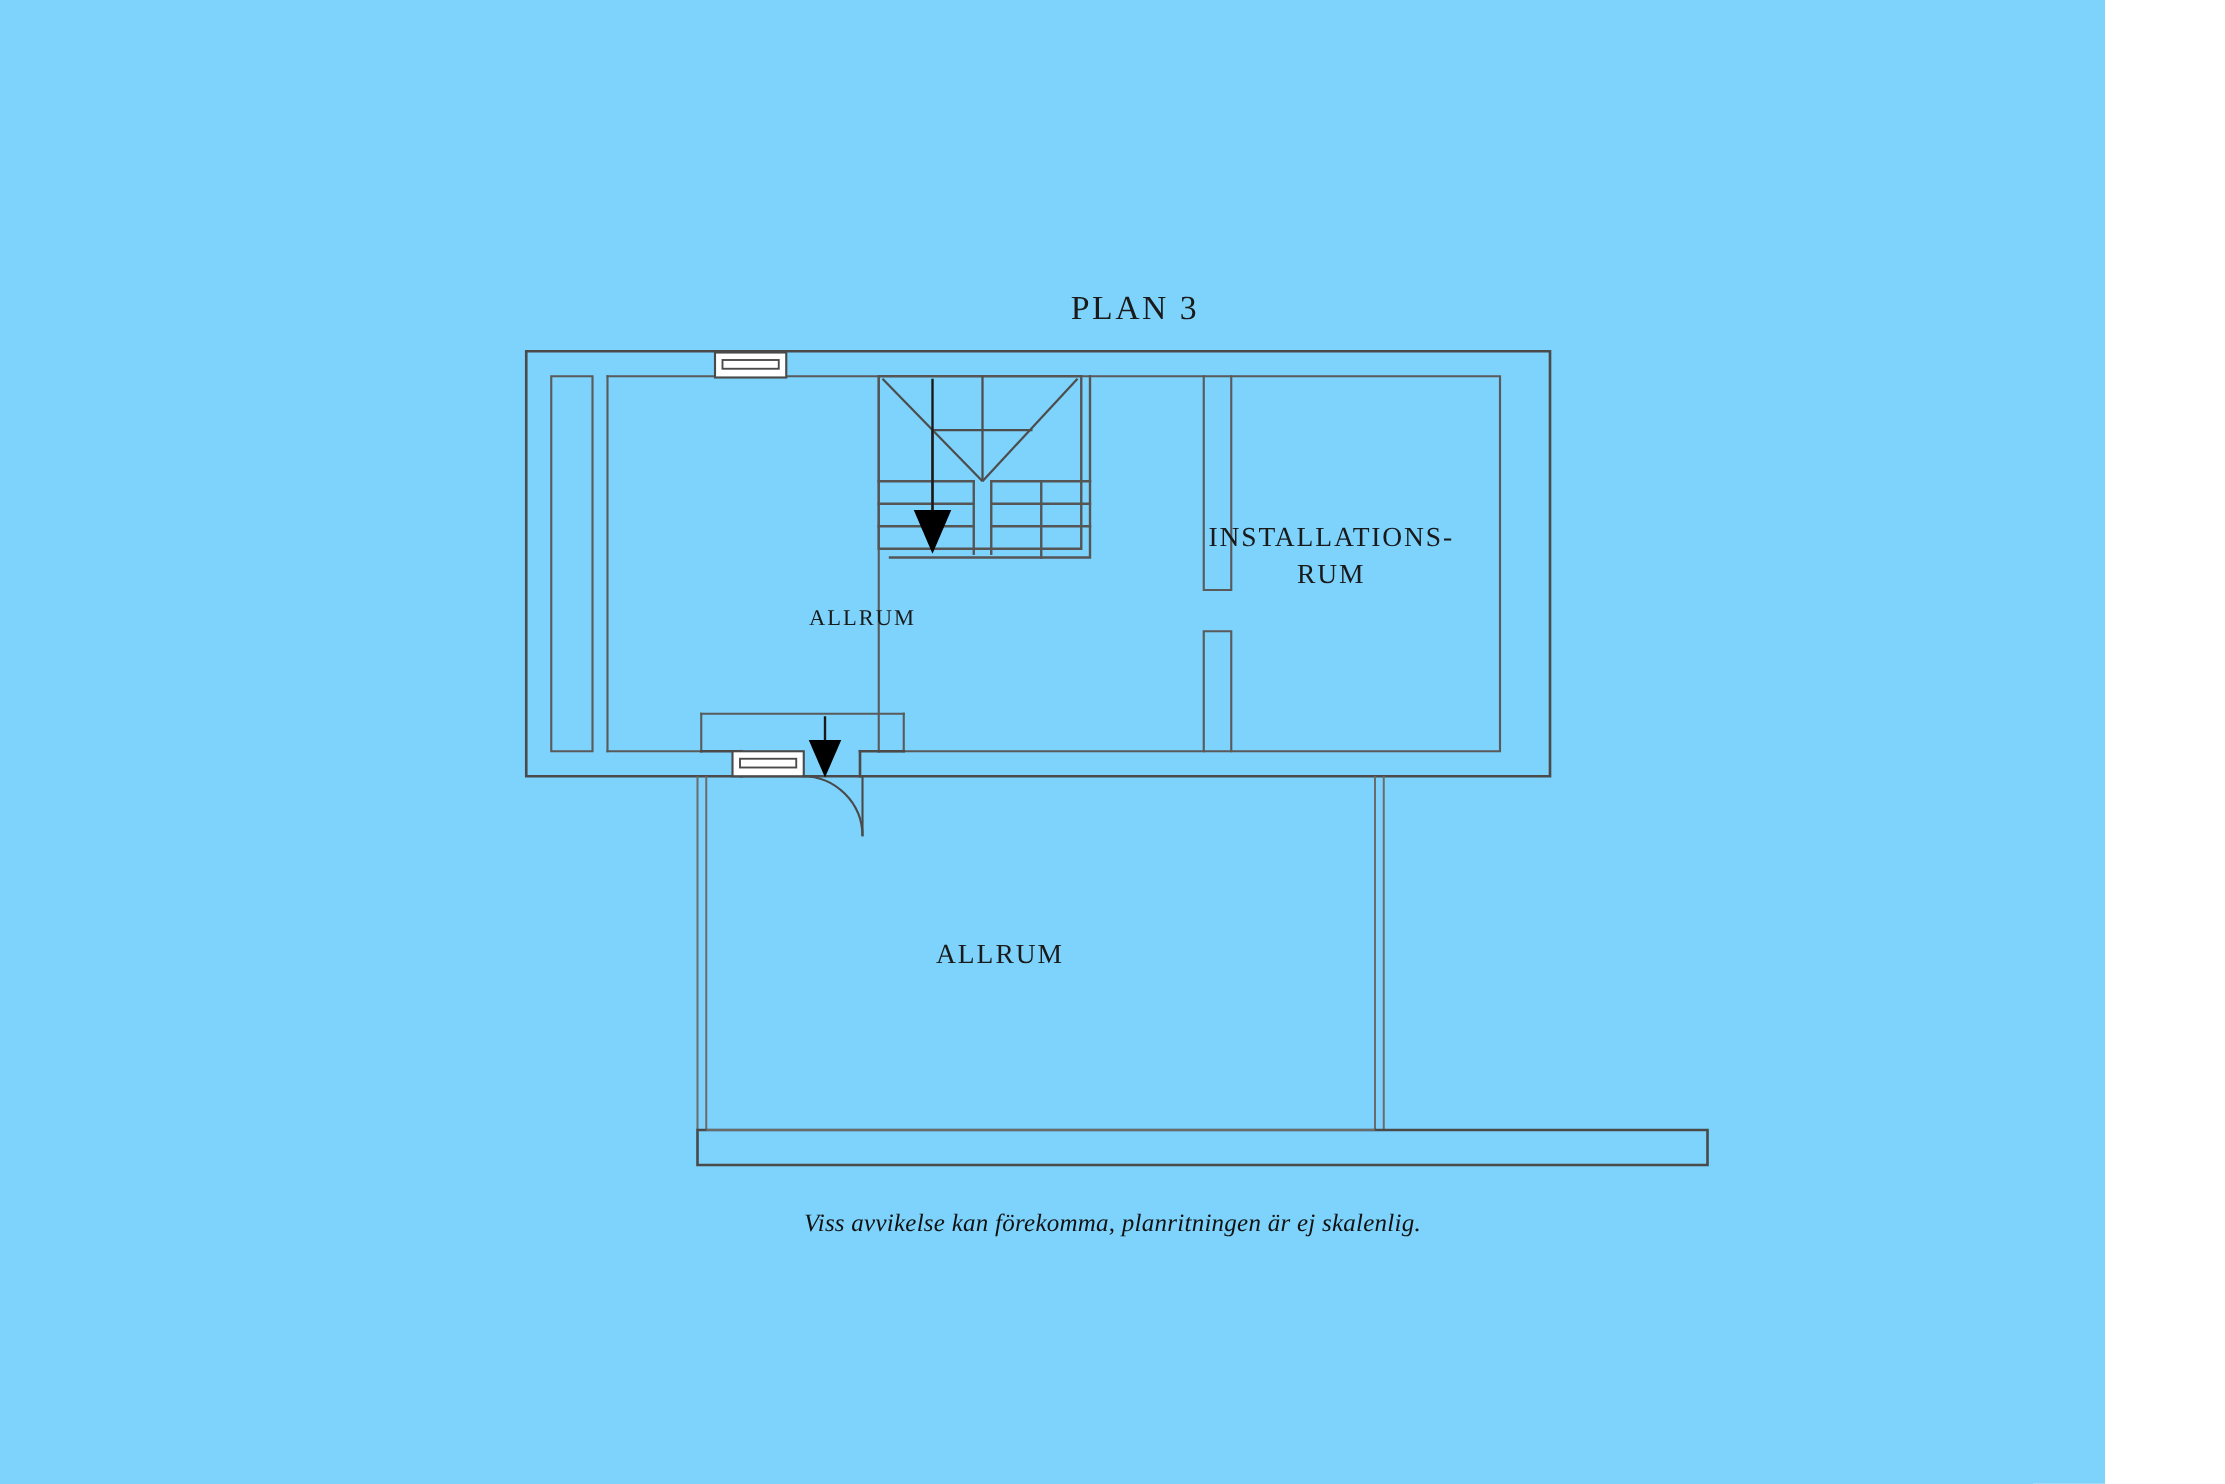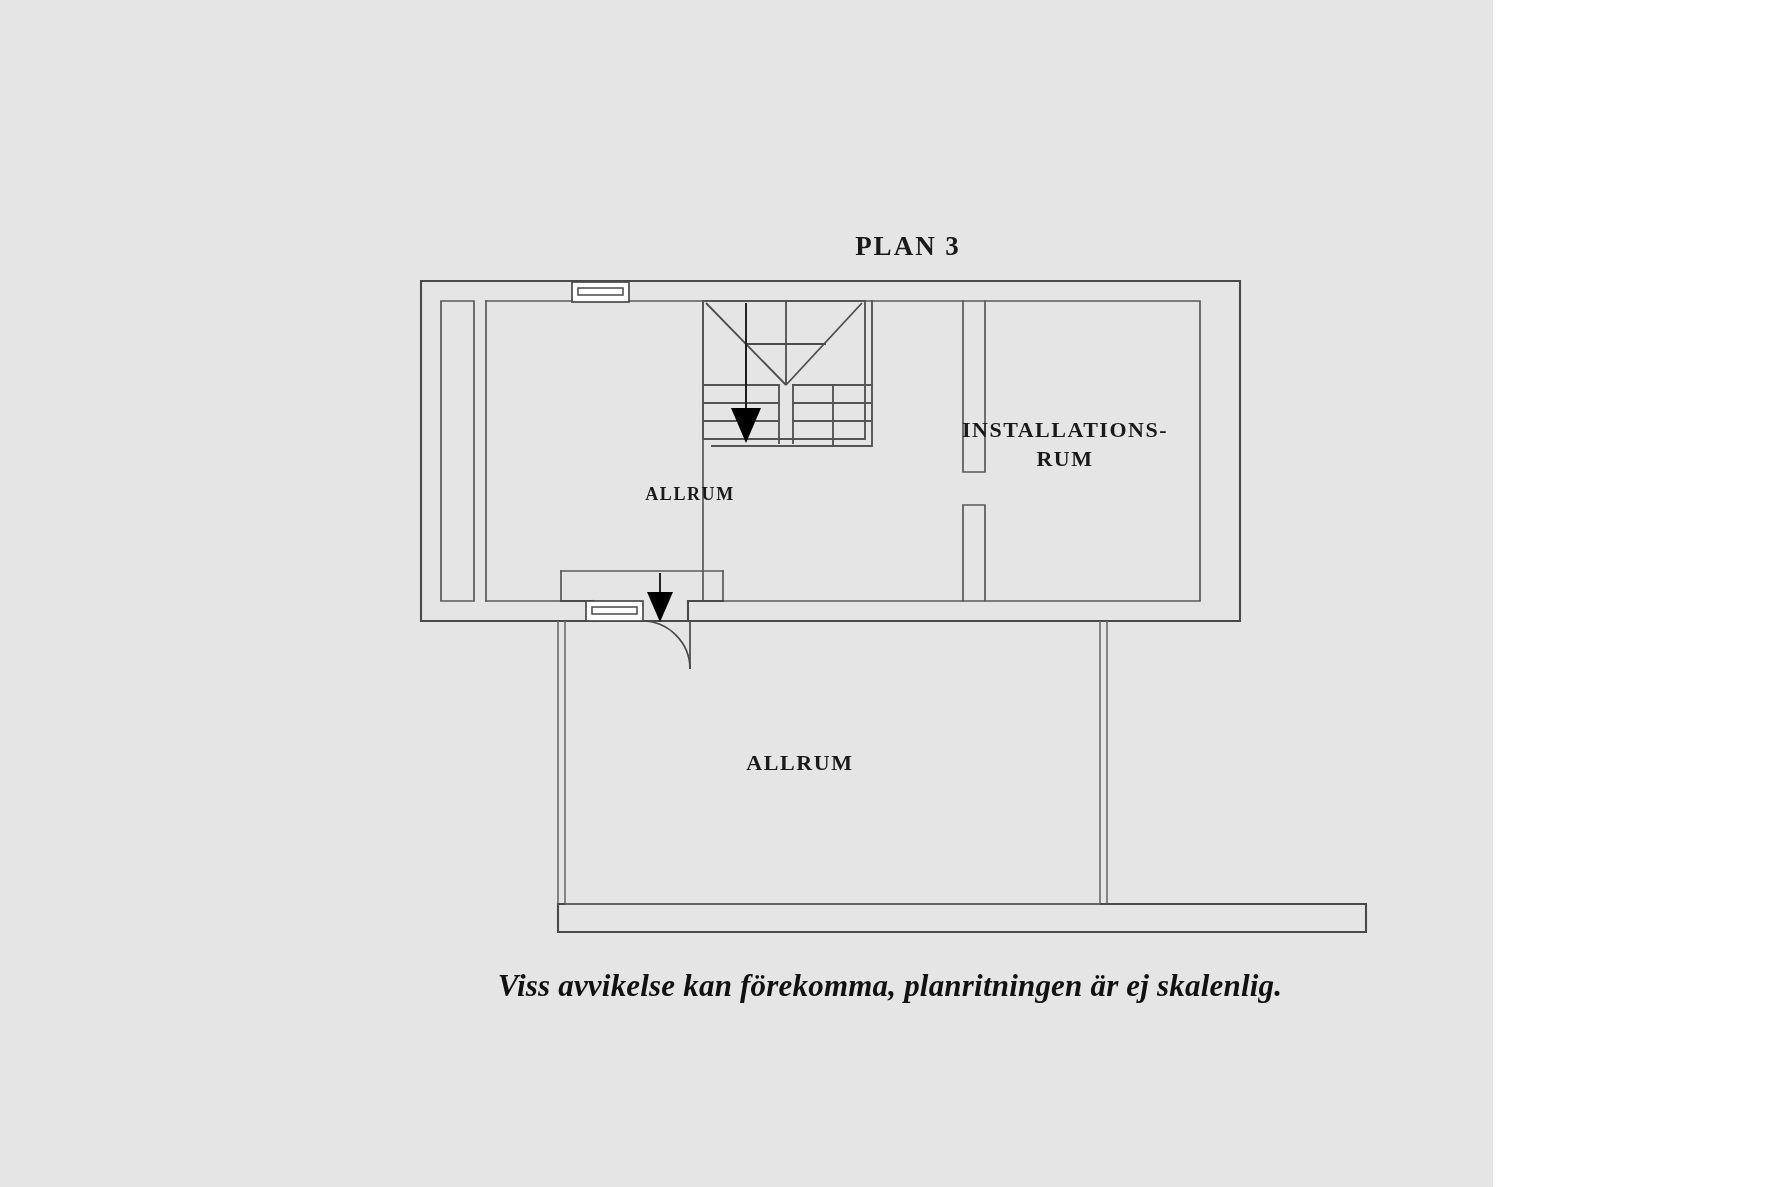--- a/index.html
+++ b/index.html
@@ -11,24 +11,23 @@
     width: 1780px;
     height: 1187px;
     position: relative;
     font-family: "Liberation Serif", "DejaVu Serif", serif;
     overflow: hidden;
   }
   #floorplan-root {
     position: absolute;
     left: 0;
     top: 0;
-    width: 1493px;
+    width: 1684px;
     height: 1187px;
-    background: #e5e5e5;
-    font-weight: bold;
+    background: #7dd3fc;
   }
   svg#plan-svg {
     position: absolute;
     left: 0;
     top: 0;
     width: 1780px;
     height: 1187px;
     display: block;
   }
   .wall-line {
@@ -125,21 +124,21 @@
     width: 200px;
     font-size: 22px;
     letter-spacing: 1.6px;
   }
   .disclaimer {
     position: absolute;
     left: 0;
     top: 968px;
     width: 1780px;
     text-align: center;
-    font-size: 31px;
+    font-size: 20px;
     font-style: italic;
     color: #111111;
     font-family: "Liberation Serif", "DejaVu Serif", serif;
     letter-spacing: 0.2px;
   }
 </style>
 </head>
 <body>
 
 <div id="floorplan-root">

